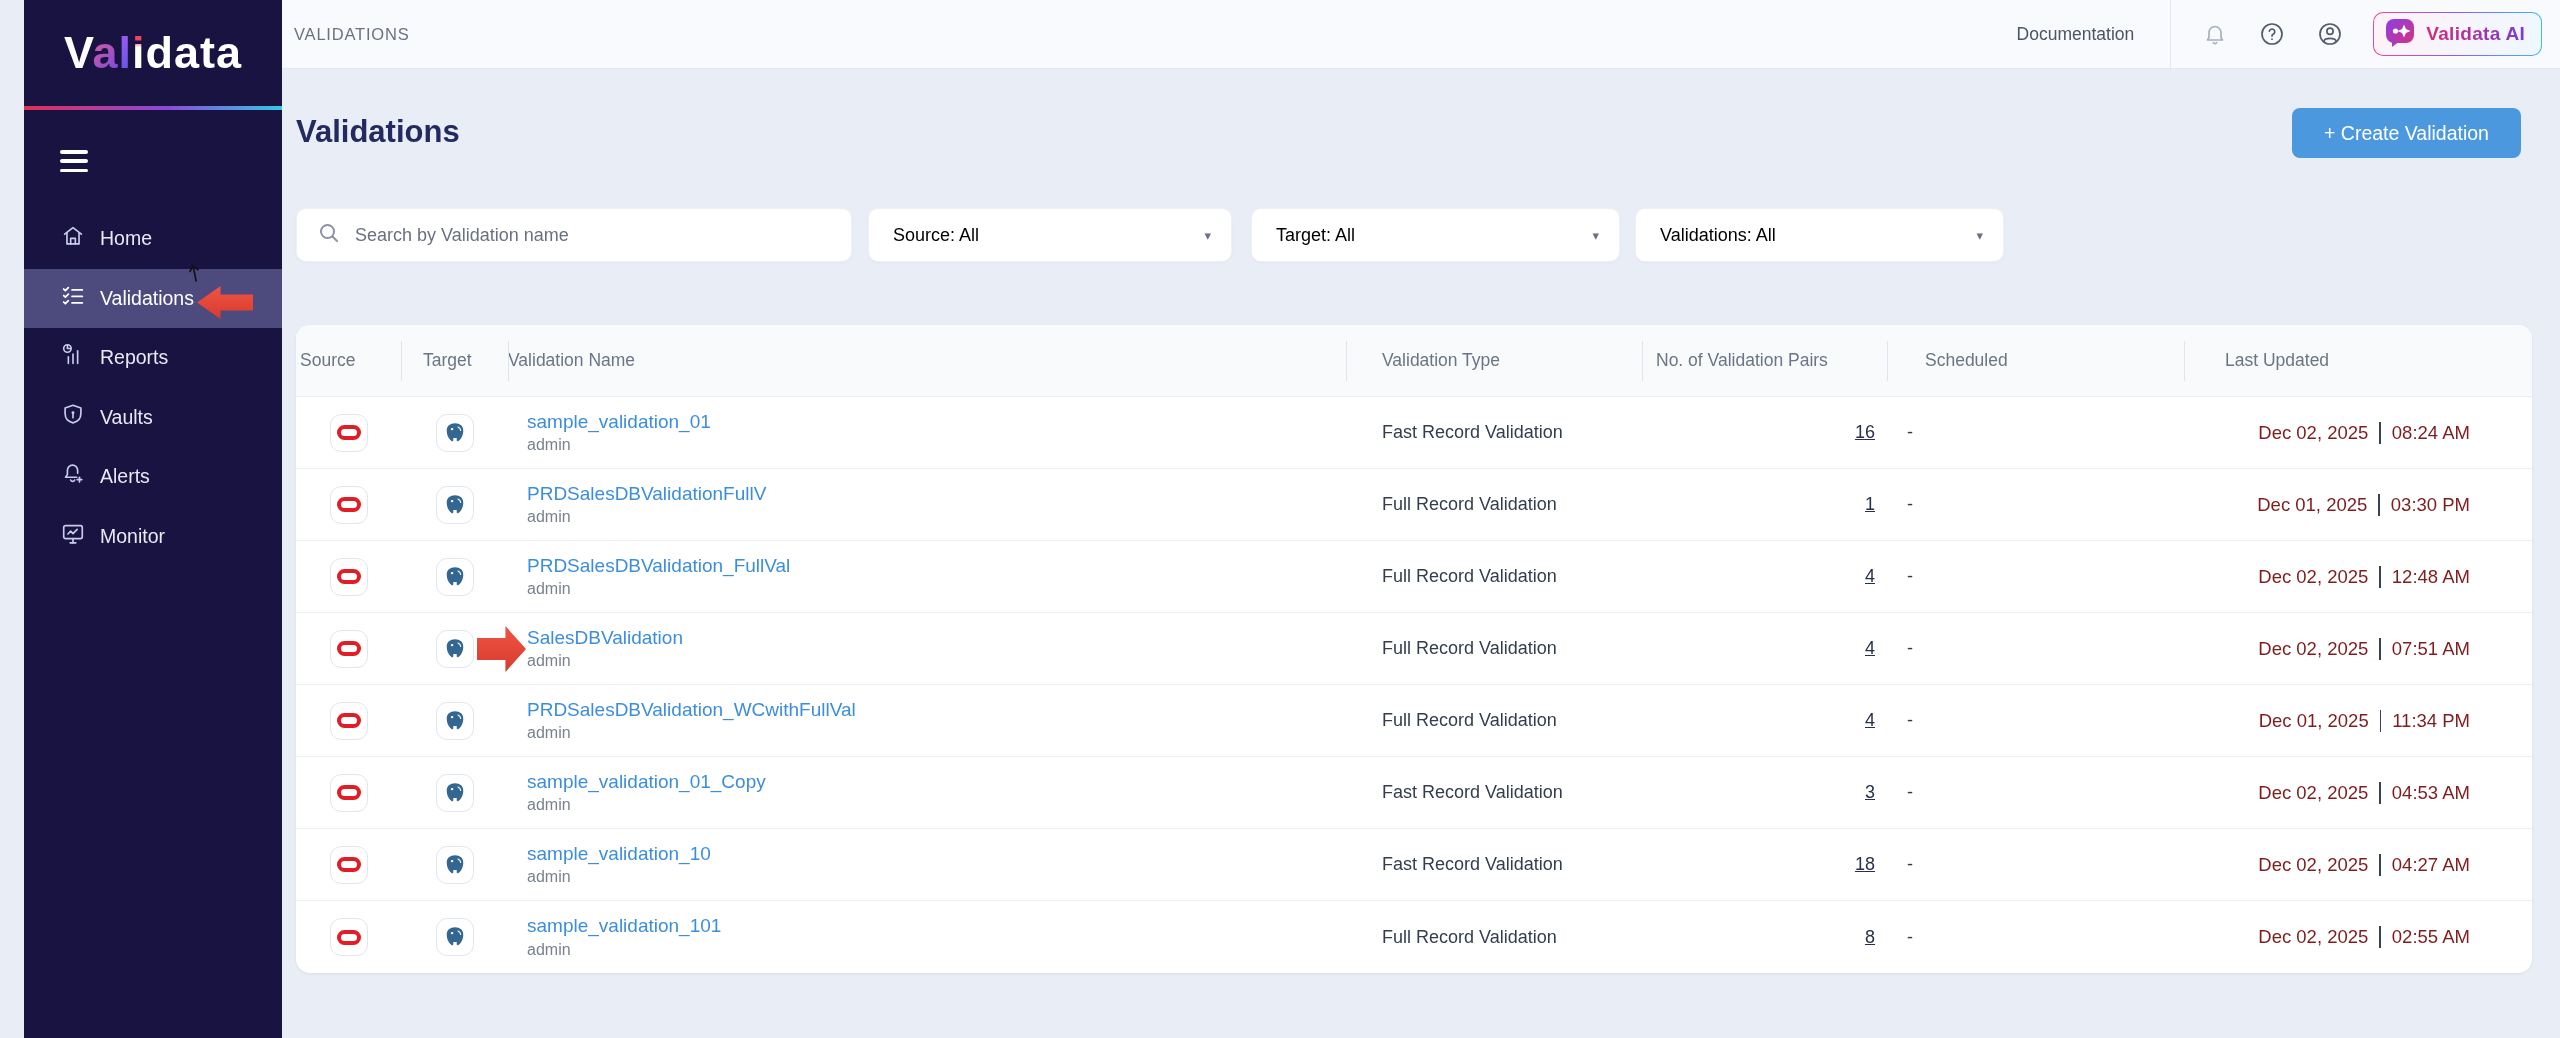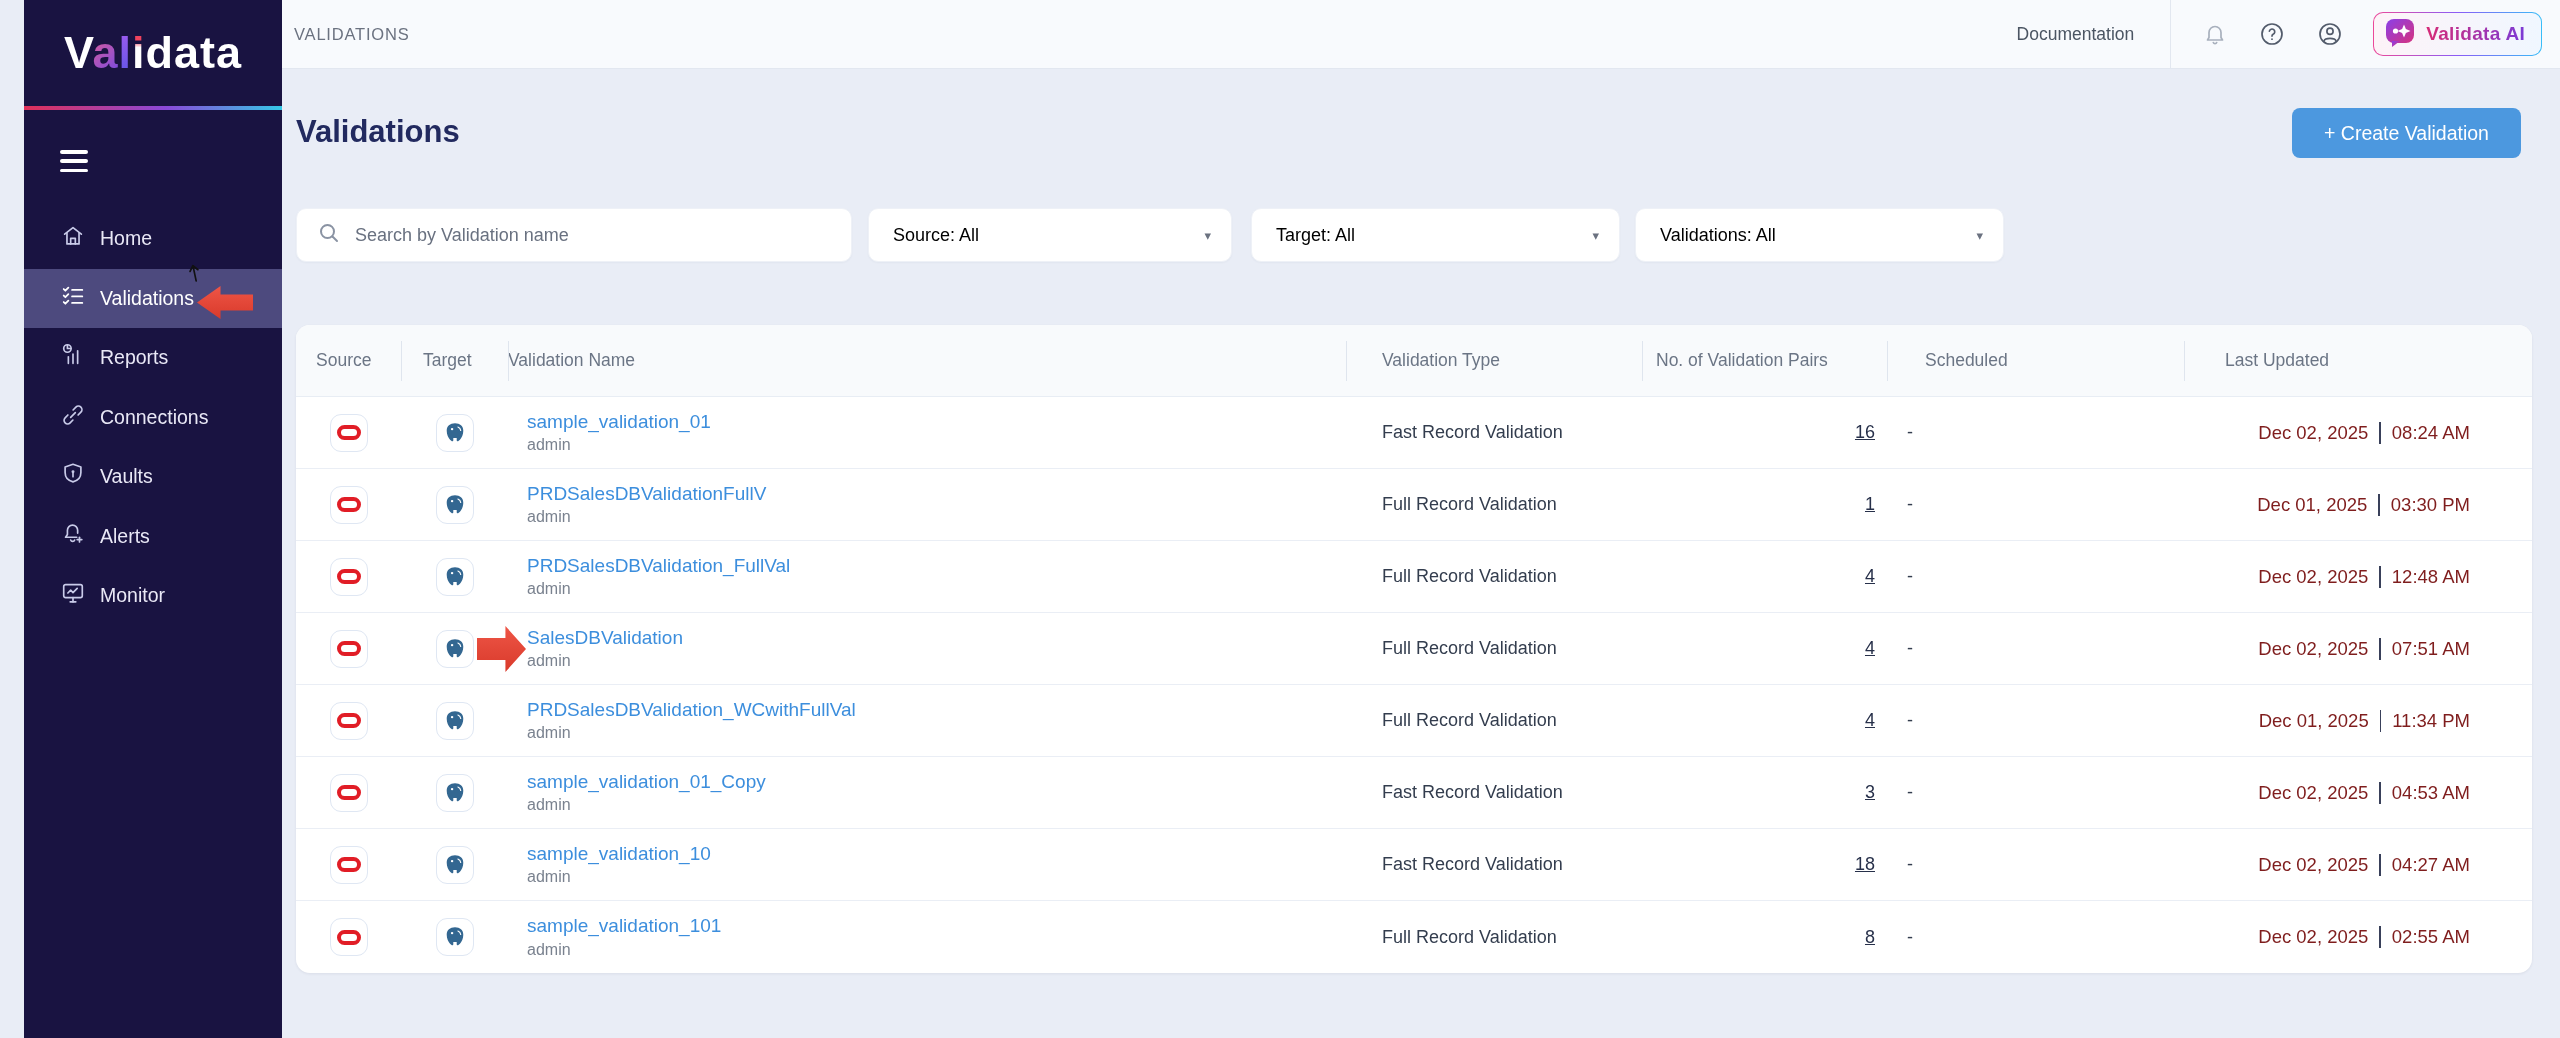--- a/index.html
+++ b/index.html
@@ -56,21 +56,21 @@
   .dd-validations { left:1635px; width:369px; }
   .dd-label { font-size:18px; color:#000000; }
   .dd-caret { font-size:13px; color:#6b7280; }
 
   
   .table-card { position:absolute; left:296px; top:325px; width:2236px; height:648px; background:#ffffff; border-radius:14px;
     box-shadow:0 1px 3px rgba(25,35,60,.07); }
   .thead { height:72px; background:#f8fafc; border-bottom:1px solid #e8edf4; border-radius:14px 14px 0 0; display:flex; align-items:center;
     color:#6b7585; font-size:17.5px; position:relative; }
   .hcell { flex:0 0 auto; }
-  .h-source { width:105px; padding-left:20px; }
+  .h-source { width:105px; padding-left:4px; }
   .h-target { width:107px; padding-left:22px; }
   .h-name   { width:838px; }
   .h-type   { width:296px; padding-left:36px; }
   .h-pairs  { width:245px; padding-left:14px; }
   .h-sched  { width:297px; padding-left:38px; }
   .h-last   { width:348px; padding-left:41px; }
   .hdiv { position:absolute; top:16px; width:1px; height:40px; background:#dfe5ee; }
 
   .trow { height:72px; display:flex; align-items:center; border-bottom:1px solid #eaeef5; }
   .trow:last-child { border-bottom:none; }
@@ -139,28 +139,20 @@
     </li>
     <li class="nav-item">
       <span><svg width="26" height="26" viewBox="0 0 28 28" fill="none" stroke="#c9cbe9" stroke-width="1.8" stroke-linecap="round">
             <circle cx="8" cy="7" r="4"></circle>
             <path d="M8 3.5V7h3.5"></path>
             <path d="M9 16v7"></path>
             <path d="M14 13v10"></path>
             <path d="M19 9.5V23"></path>
           </svg></span>
       <span>Reports</span>
-    </li>
-    <li class="nav-item">
-      <span><svg width="26" height="26" viewBox="0 0 28 28" fill="none" stroke="#c9cbe9" stroke-width="1.8" stroke-linecap="round" stroke-linejoin="round">
-            <path d="M8.5 14l-3 3a3.8 3.8 0 0 0 5.4 5.4l3-3"></path>
-            <path d="M19.5 14l3-3a3.8 3.8 0 0 0-5.4-5.4l-3 3"></path>
-            <path d="M11.5 16.5l5-5"></path>
-          </svg></span>
-      <span>Connections</span>
     </li>
     <li class="nav-item">
       <span><svg width="26" height="26" viewBox="0 0 28 28" fill="none" stroke="#c9cbe9" stroke-width="1.8" stroke-linejoin="round">
             <path d="M14 3.5l8.5 3v6c0 5.2-3.6 8.9-8.5 10-4.9-1.1-8.5-4.8-8.5-10v-6z"></path>
             <circle cx="14" cy="11.5" r="1.6" fill="#c9cbe9" stroke="none"></circle>
             <path d="M14 13v4" stroke-linecap="round"></path>
           </svg></span>
       <span>Vaults</span>
     </li>
     <li class="nav-item">

